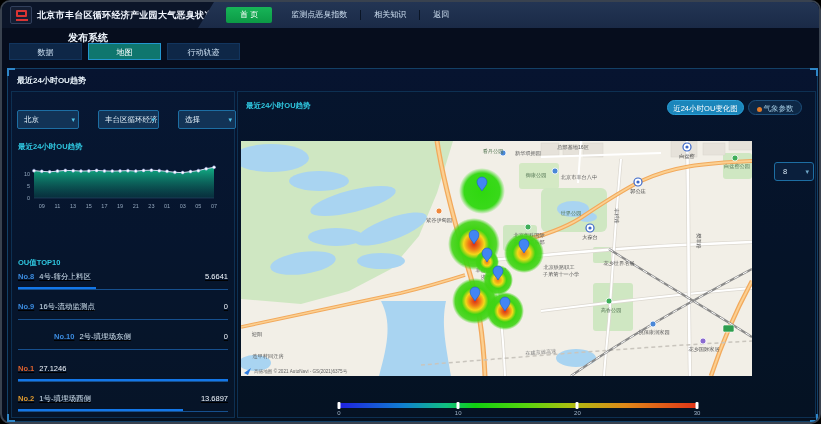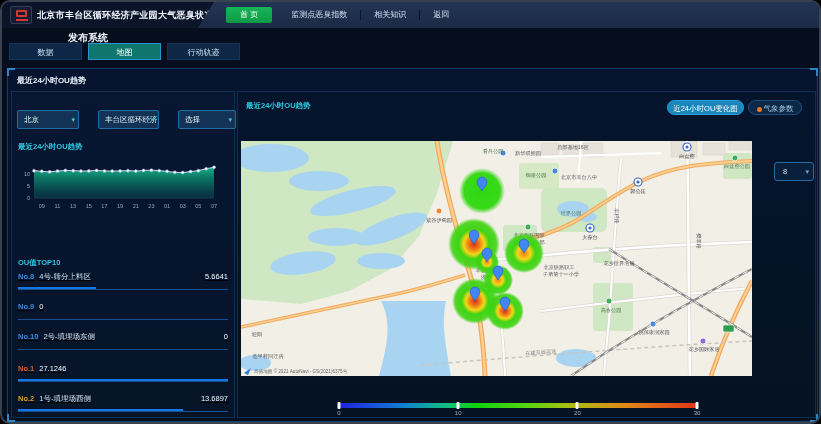--- a/index.html
+++ b/index.html
@@ -178,29 +178,30 @@
           <span class="tname">4号-筛分上料区</span>
           <span class="tval">5.6641</span>
         </div>
         <div class="track">
             <div class="fill" style="width: 37.0899%;"></div>
           </div>
       </div>
       <div class="trow" style="top:210px">
         <div class="trow-line">
           <span class="rank" style="color: rgb(59, 140, 224);">No.9</span>
+          <span class="tname">16号-流动监测点</span>
           <span class="tval">0</span>
         </div>
         <div class="track">
             <div class="fill" style="width: 0%;"></div>
           </div>
       </div>
       <div class="trow" style="top:240px">
         <div class="trow-line">
-          <span class="rank" style="color: rgb(59, 140, 224);">No.10</span>
+          <span class="rank" style="color: rgb(59, 140, 224); margin-left: 36px;">No.10</span>
           <span class="tname">2号-填埋场东侧</span>
           <span class="tval">0</span>
         </div>
         <div class="track">
             <div class="fill" style="width: 0%;"></div>
           </div>
       </div>
       <div class="trow" style="top:272px">
         <div class="trow-line">
           <span class="rank" style="color: rgb(224, 98, 46);">No.1</span>

